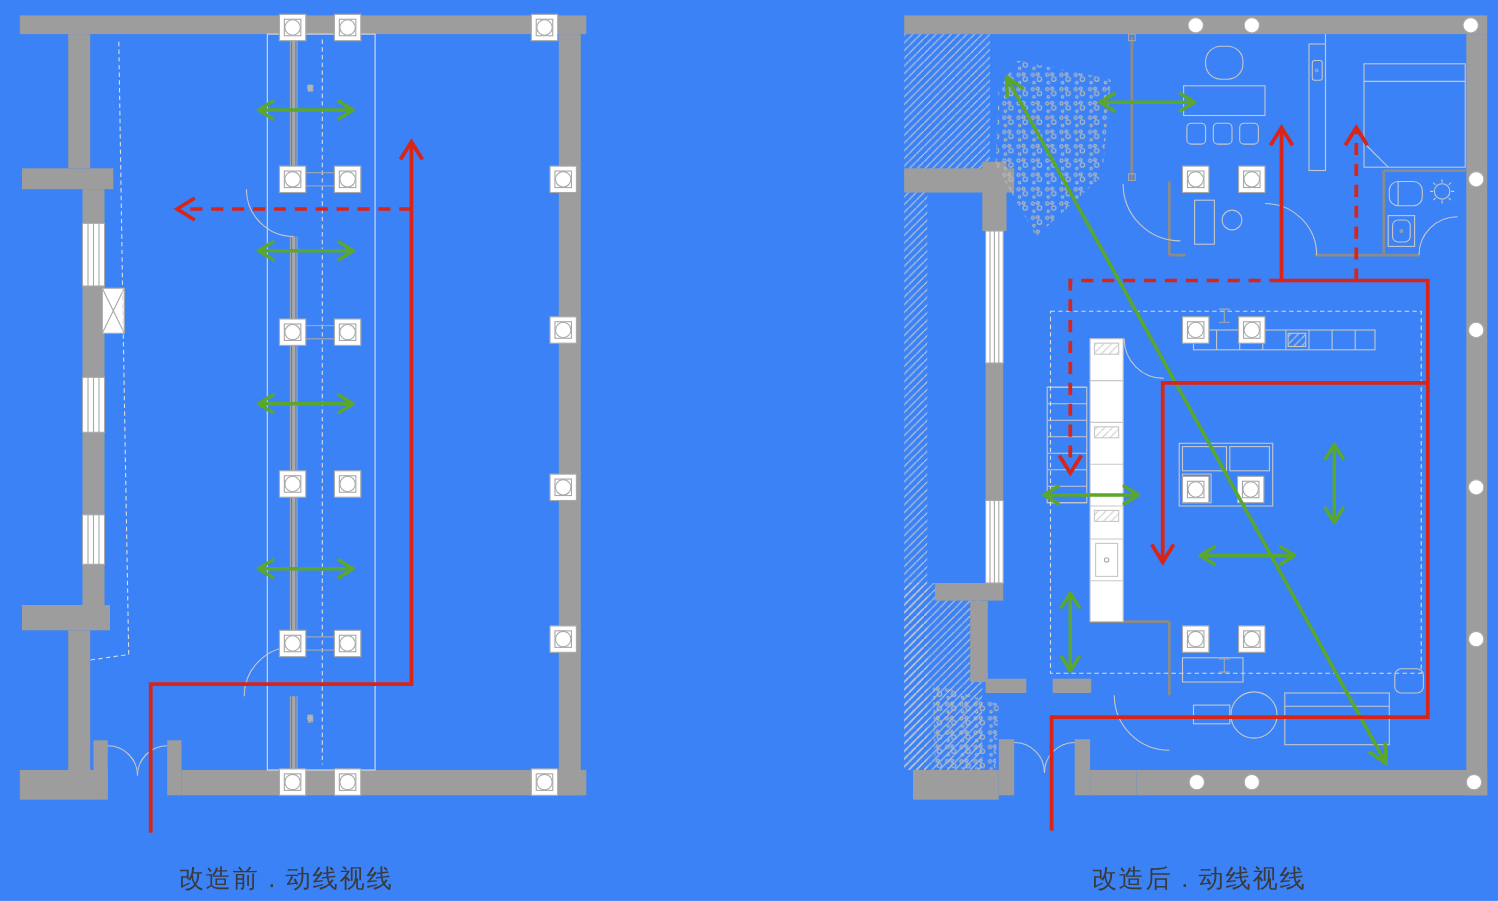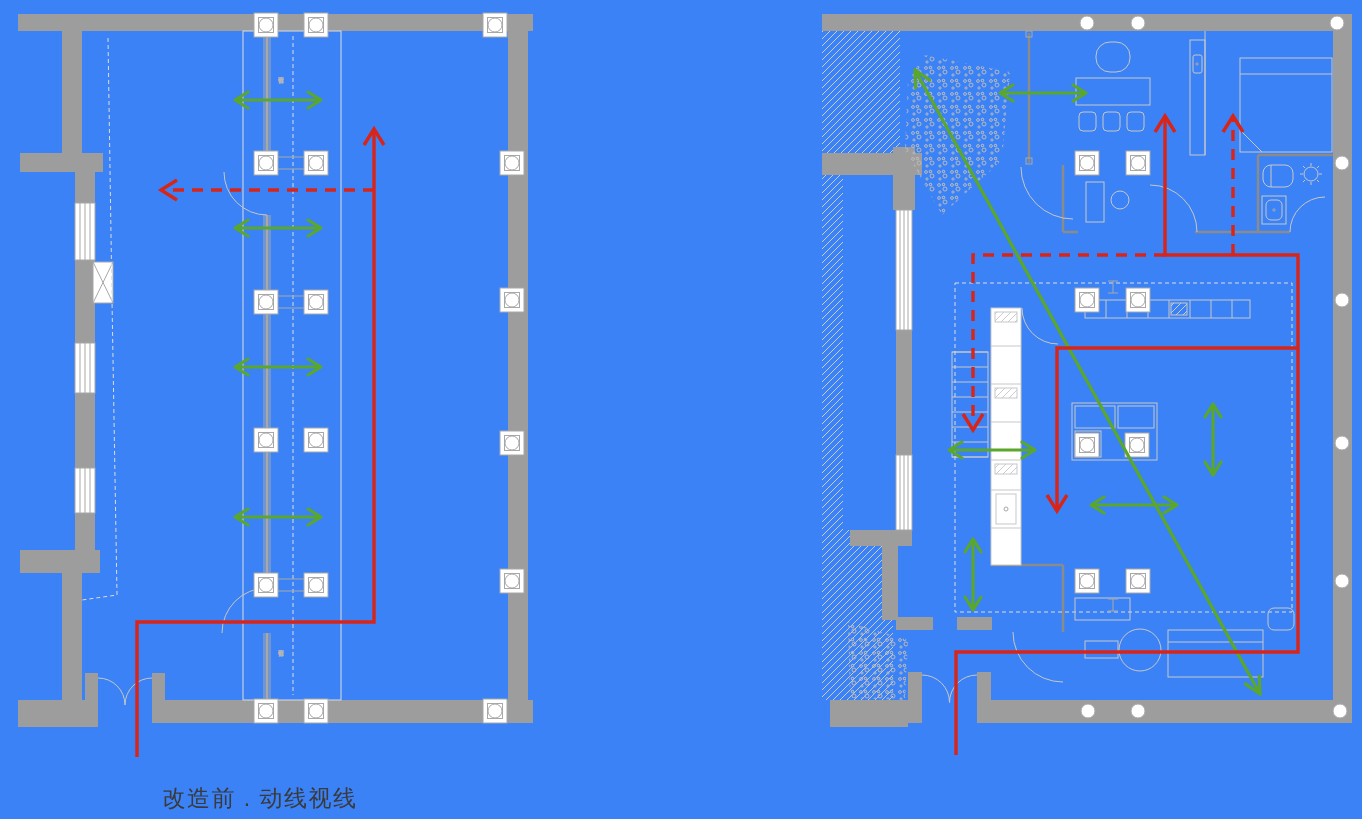--- a/index.html
+++ b/index.html
@@ -358,14 +358,15 @@
     <g>
       <polyline points="1165,255 973,255 973,424" class="redd"></polyline>
       <path d="M963,414 L973,430 L983,414" class="red"></path>
       <line x1="1233" y1="255" x2="1233" y2="118" class="redd"></line>
       <path d="M1223,132 L1233,116 L1243,132" class="red"></path>
     </g>
   </g>
 </svg>
 
 <div class="caption" style="left:130px;top:783px;">改造前 . 动线视线</div>
+<div class="caption" style="left:960px;top:783px;">改造后 . 动线视线</div>
 
 </div>
 
 </body></html>

